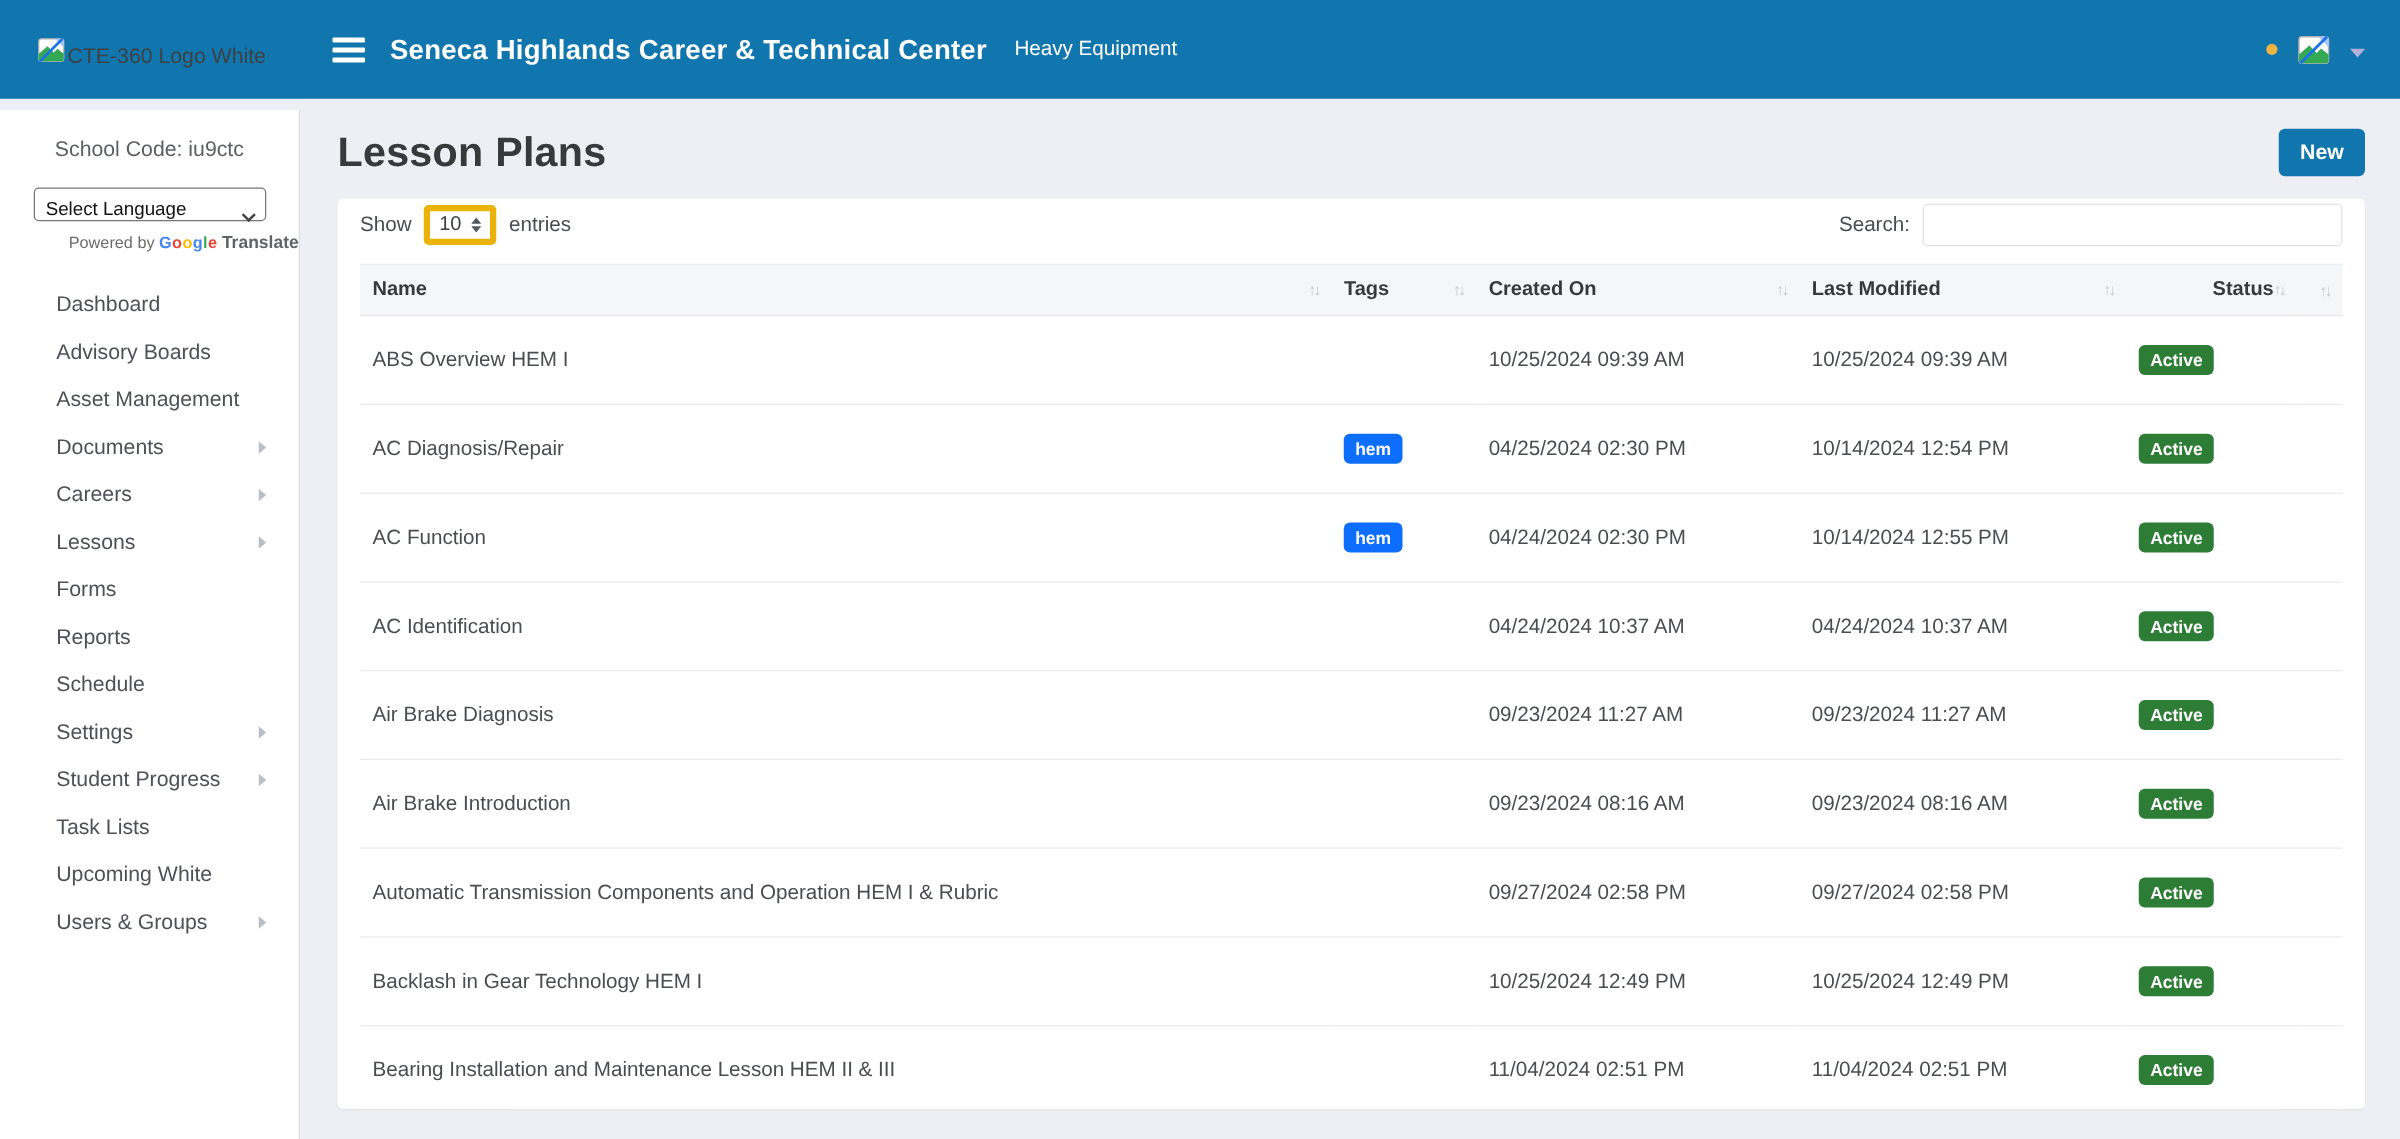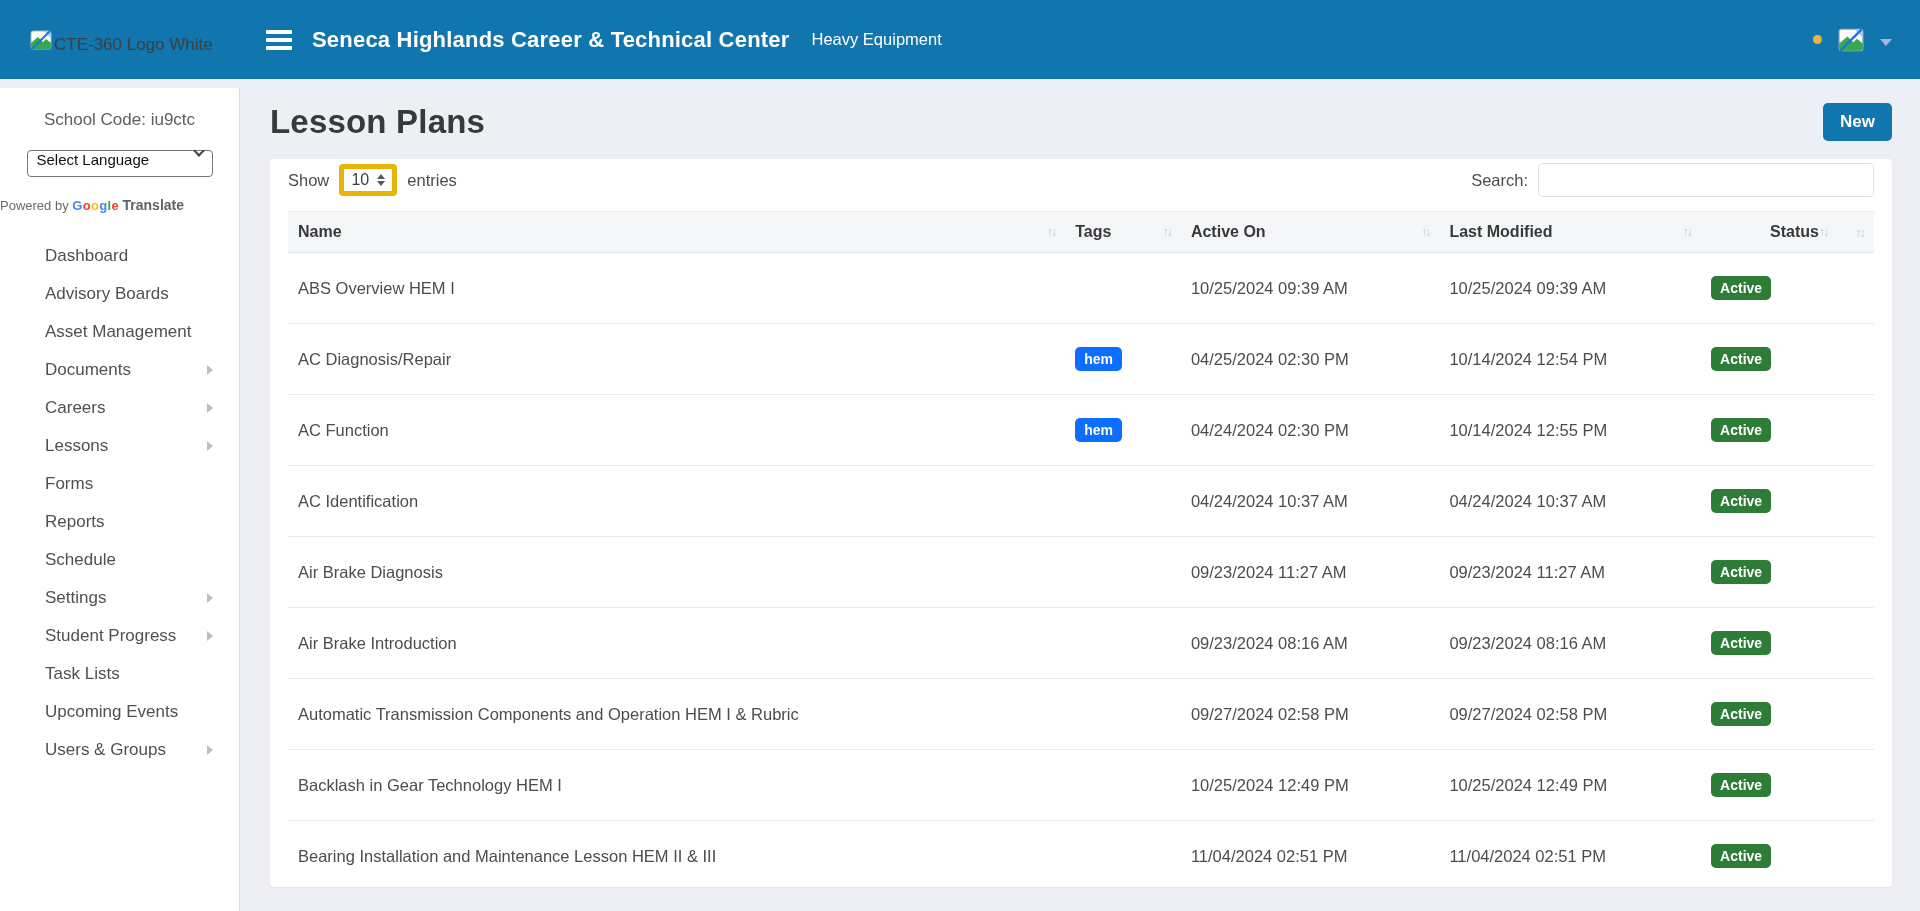--- a/index.html
+++ b/index.html
@@ -24,26 +24,26 @@
   .avatar { display:inline-flex; cursor:pointer; }
   .nav-caret { width:0; height:0; border-left:6px solid transparent;
     border-right:6px solid transparent; border-top:7px solid #b6b0d8;
     display:inline-block; margin-top:6px; cursor:pointer; }
 
   
   .sidebar { position:fixed; top:88px; left:0; width:240px; height:832px;
     background:#ffffff; border-right:1px solid #d9dde3; padding-top:22px; }
   .school-code { text-align:center; color:#5a5f63; font-size:17px; margin-bottom:20px; }
   .lang-select { margin:0 auto; width:186px; height:27px; border:1px solid #767676;
-    border-radius:4px; background:#fff; display:flex; align-items:flex-start;
+    border-radius:4px; background:#fff; display:flex; align-items:flex-end;
     justify-content:space-between; padding:0 9px; cursor:pointer; }
   .lang-select .sel-text { font-size:15px; color:#111; }
   .sel-chev { width:8px; height:8px; border-right:2px solid #444; border-bottom:2px solid #444;
     transform:rotate(45deg); margin-top:-4px; }
-  .powered { text-align:left; margin-top:20px; font-size:13px; color:#6b6b6b; }
+  .powered { text-align:right; margin-top:8px; font-size:13px; color:#6b6b6b;padding-left:33px; }
   .gword { font-weight:700; letter-spacing:.3px; }
   .g-blue{color:#4285F4;} .g-red{color:#EA4335;} .g-yel{color:#FBBC05;} .g-grn{color:#34A853;}
   .translate { color:#5f6368; font-weight:700; font-size:14px; }
   .side-menu { margin-top:24px; }
   .side-item { display:flex; align-items:center; justify-content:space-between;
     padding:9px 26px 9px 45px; cursor:pointer; }
   .side-label { color:#4d5156; font-size:17px; font-weight:500; }
   .chev { width:0; height:0; border-top:5px solid transparent; border-bottom:5px solid transparent;
     border-left:6px solid #b9bfc6; }
 
@@ -165,21 +165,21 @@
         <span class="chev"></span>
       </div>
       <div class="side-item">
         <span class="side-label">Student Progress</span>
         <span class="chev"></span>
       </div>
       <div class="side-item">
         <span class="side-label">Task Lists</span>
       </div>
       <div class="side-item">
-        <span class="side-label">Upcoming Events</span>
+        <span class="side-label">Upcoming White</span>
       </div>
       <div class="side-item">
         <span class="side-label">Users &amp; Groups</span>
         <span class="chev"></span>
       </div>
     </nav>
 </aside>
 
 <main class="main">
   <div class="page-head">
@@ -204,21 +204,21 @@
         <label>Search:</label>
         <input class="search-input" type="text" value="" style="">
       </div>
     </div>
 
     <table class="dt">
       <thead>
         <tr>
             <th class="c0"><span>Name</span><span class="sort">↑↓</span></th>
             <th class="c1"><span>Tags</span><span class="sort">↑↓</span></th>
-            <th class="c2"><span>Active On</span><span class="sort">↑↓</span></th>
+            <th class="c2"><span>Created On</span><span class="sort">↑↓</span></th>
             <th class="c3"><span>Last Modified</span><span class="sort">↑↓</span></th>
             <th class="c4"><span>Status</span><span class="sort">↑↓</span></th>
             <th class="c5">
               <span class="sort">↑↓</span>
             </th>
           </tr>
       </thead>
       <tbody>
           <tr>
             <td>ABS Overview HEM I</td>

